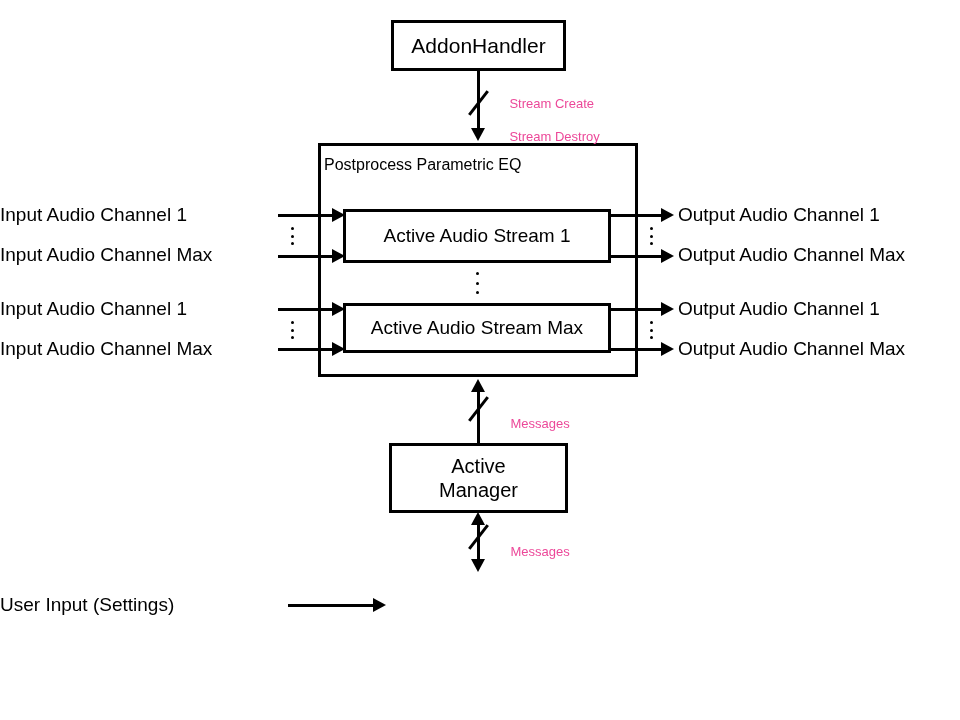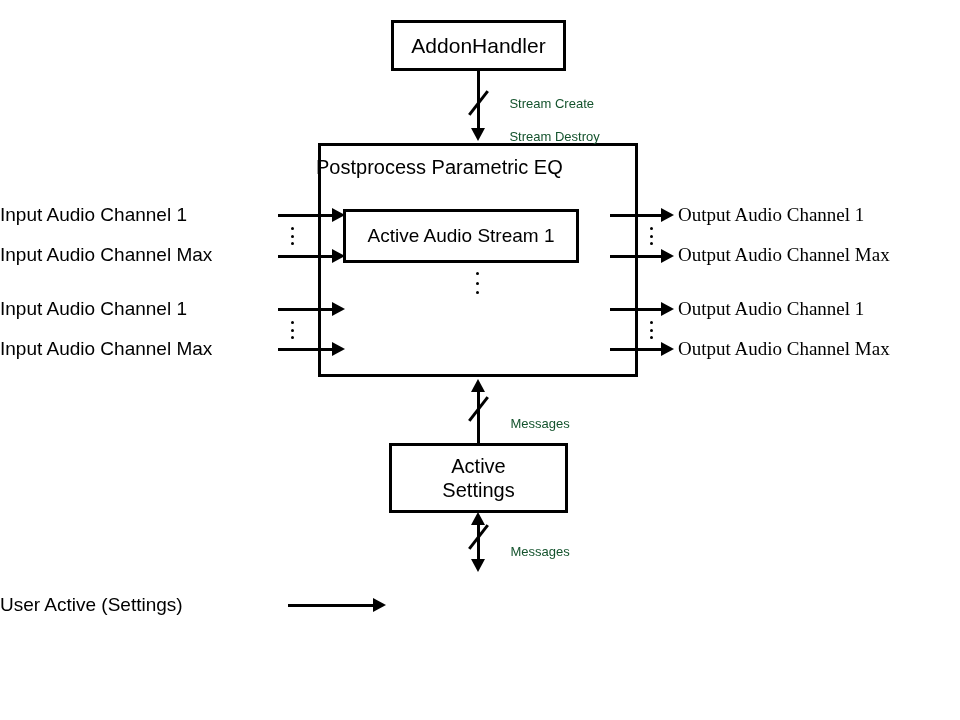--- a/index.html
+++ b/index.html
@@ -30,21 +30,21 @@
     z-index: 5;
   }
   .box-label { display: block; }
   .label {
     position: absolute;
     color: #000000;
     white-space: nowrap;
     z-index: 6;
   }
   .label-left  { text-align: left; }
-  .label-right { text-align: left; font-family: Liberation Serif, serif; }
+  .label-right { text-align: left; }
 
   
   .hline, .vline {
     position: absolute;
     background: #000000;
     z-index: 4;
   }
   .hline { height: 3px; }
   .vline { width: 3px; }
 
@@ -92,21 +92,21 @@
   .vdots i {
     display: block;
     width: 3px;
     height: 3px;
     background: #000000;
     border-radius: 50%;
   }
 
   .sublabel {
     position: absolute;
-    color: #14532d;
+    color: #ec4899;
     white-space: pre;
     z-index: 6;
     line-height: 1.25;
   }
 </style>
 </head>
 <body>
 
 <div id="canvas">
 
@@ -117,28 +117,31 @@
   <div class="vline" style="left:477px; top:71px; height:58px;"></div>
   <div class="arrow-d" style="left:471px; top:128px;"></div>
   <div class="slash" style="left:477px; top:88px;"></div>
   <div class="sublabel" style="left:495px; top:80px; font-size:13px;">
     <span>Stream Create</span><br>
     <span>Stream Destroy</span>
   </div>
 
   <div style="position:absolute; left:318px; top:143px; width:320px; height:234px;
               box-sizing:border-box; border:3px solid #000; background:#fff; z-index:2;"></div>
-  <div class="label" style="left:316px; top:156px; font-size:20px; z-index:7;">
+  <div class="label" style="left:324px; top:156px; font-size:16px; z-index:7;">
     <span>Postprocess Parametric EQ</span>
   </div>
 
-  <div class="box" style="left:343px; top:209px; width:236px; height:54px; font-size:19px; z-index:6;">
+  <div class="box" style="left:343px; top:209px; width:268px; height:54px; font-size:19px; z-index:6;">
     <span class="box-label">Active Audio Stream 1</span>
   </div>
 
+  <div class="box" style="left:343px; top:303px; width:268px; height:50px; font-size:19px; z-index:6;">
+    <span class="box-label">Active Audio Stream Max</span>
+  </div>
 
   <div class="vdots" style="left:476px; top:272px; width:3px; height:22px;">
     <i></i>
       <i></i>
       <i></i>
   </div>
 
   <div class="hline" style="left:278px; top:214px; width:58px;"></div>
   <div class="arrow-r" style="left:332px; top:208px;"></div>
 
@@ -213,31 +216,31 @@
 
   <div class="vline" style="left:477px; top:392px; height:51px;"></div>
   <div class="arrow-u" style="left:471px; top:379px;"></div>
   <div class="slash" style="left:477px; top:394px;"></div>
   <div class="sublabel" style="left:496px; top:400px; font-size:13px;">
     <span>Messages</span>
   </div>
 
   <div class="box" style="left:389px; top:443px; width:179px; height:70px; font-size:20px; flex-direction:column;">
     <span class="box-label">Active</span>
-    <span class="box-label">Settings</span>
+    <span class="box-label">Manager</span>
   </div>
 
   <div class="vline" style="left:477px; top:524px; height:37px;"></div>
   <div class="arrow-u" style="left:471px; top:512px;"></div>
   <div class="arrow-d" style="left:471px; top:559px;"></div>
   <div class="slash" style="left:477px; top:522px;"></div>
   <div class="sublabel" style="left:496px; top:528px; font-size:13px;">
     <span>Messages</span>
   </div>
 
 
   <div class="hline" style="left:288px; top:604px; width:88px;"></div>
   <div class="arrow-r" style="left:373px; top:598px;"></div>
   <div class="label label-left" style="left:0px; top:594px; width:280px; font-size:19px;">
-    <span>User Active (Settings)</span>
+    <span>User Input (Settings)</span>
   </div>
 
 </div>
 
 </body></html>

